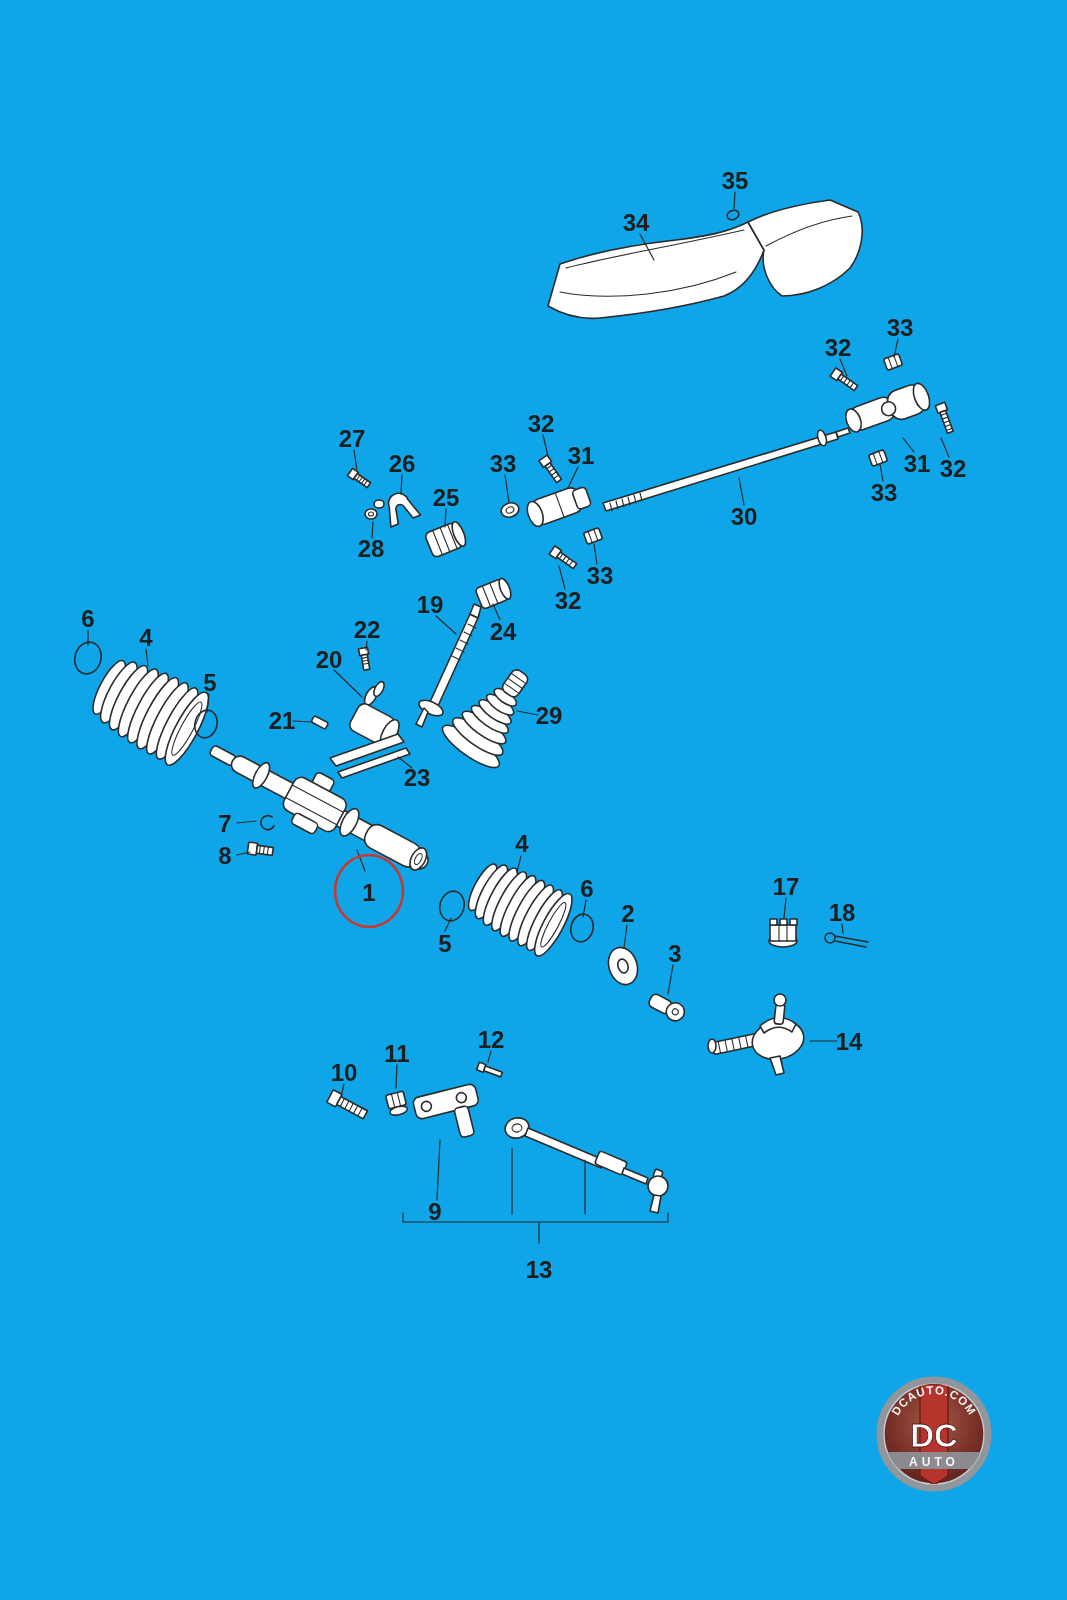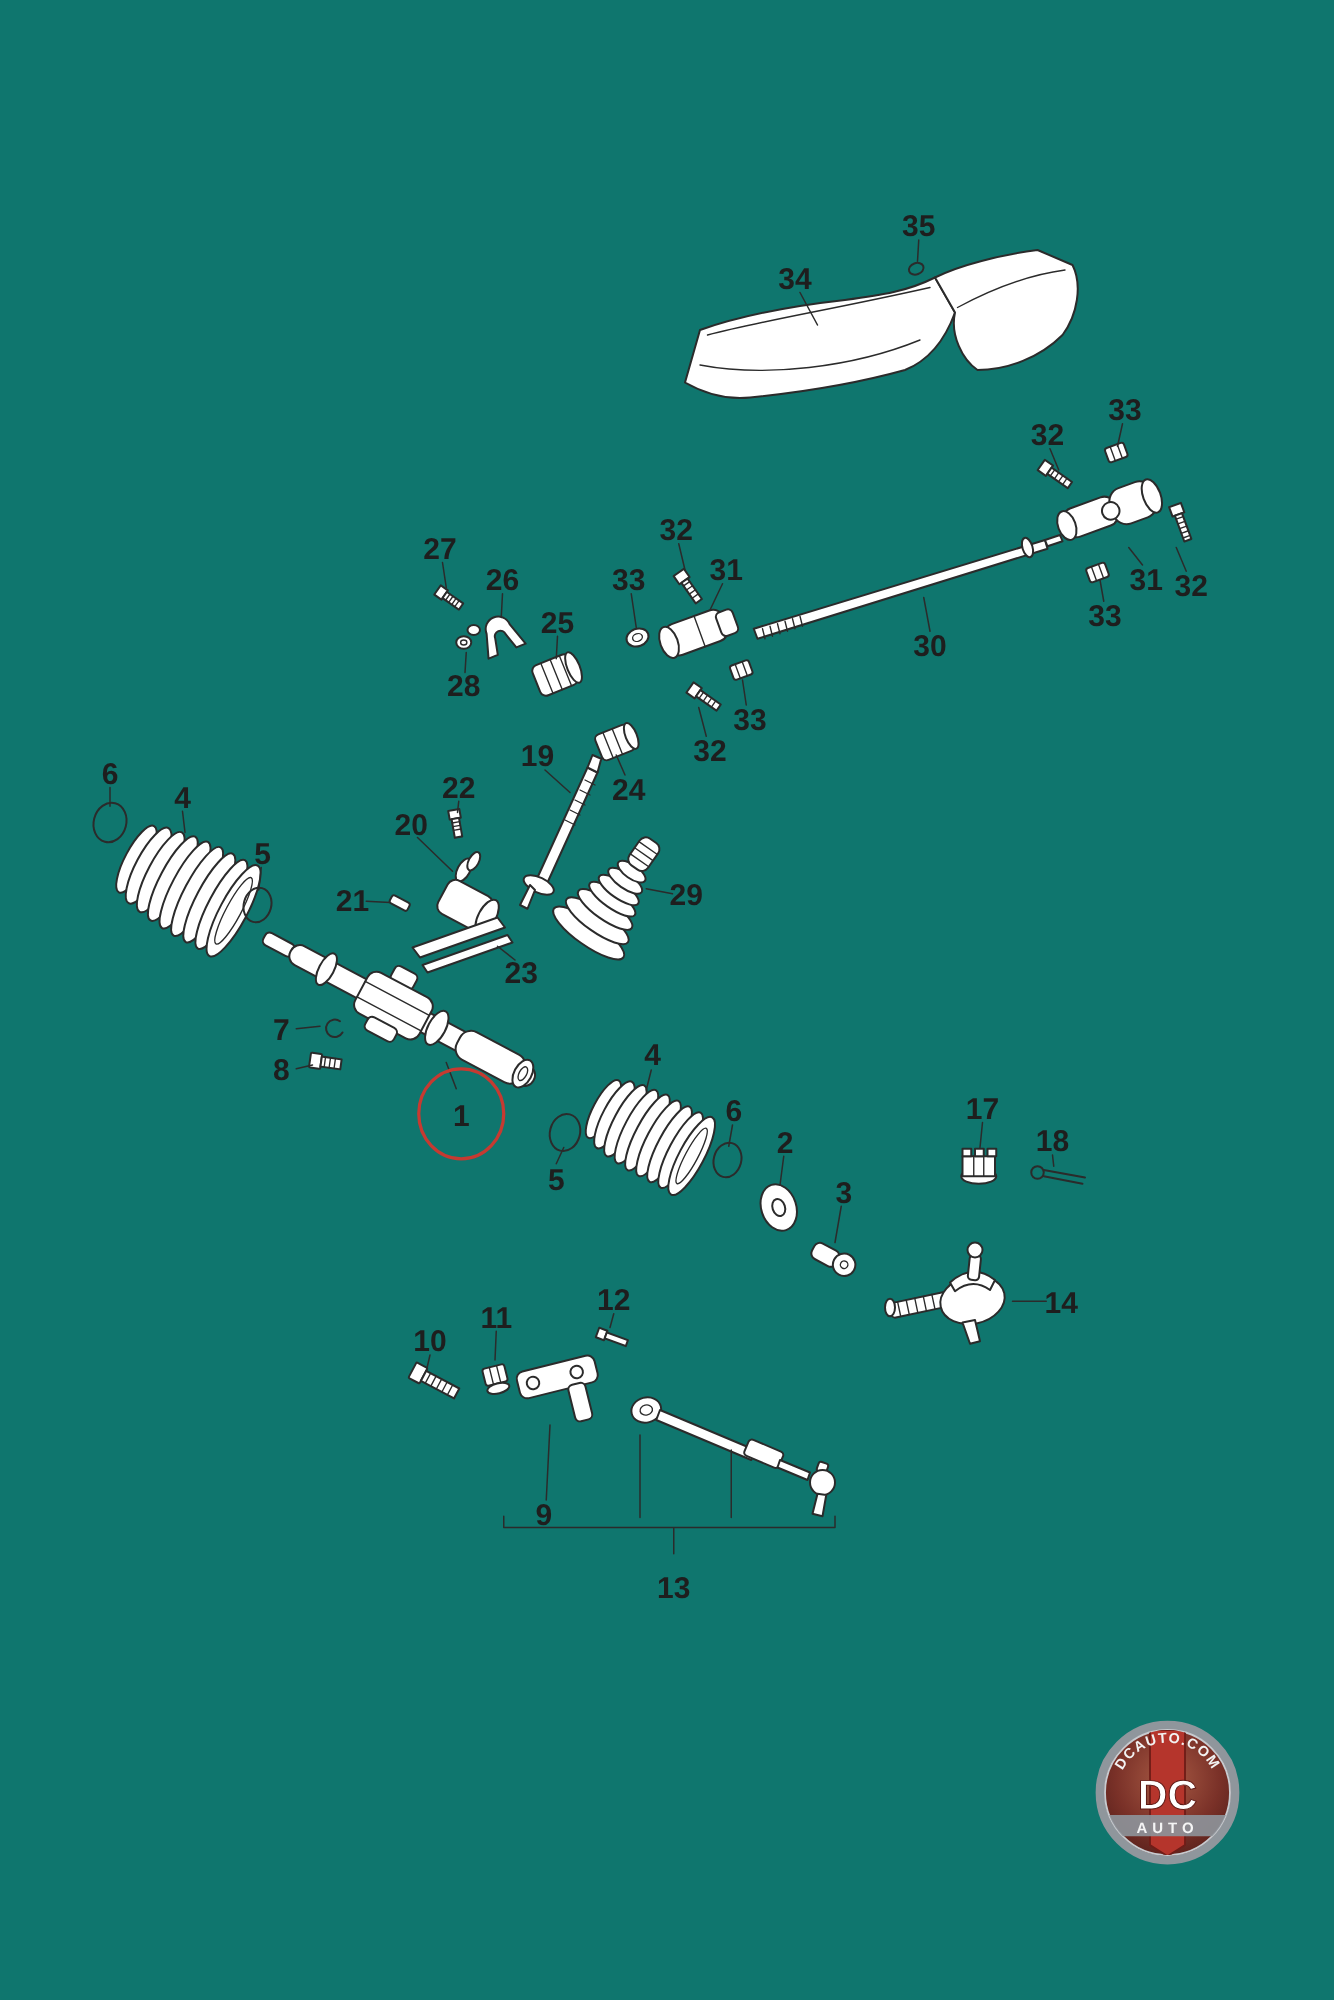--- a/index.html
+++ b/index.html
@@ -1,16 +1,16 @@
 <!DOCTYPE html>
 <html><head>
 <meta charset="utf-8">
 <style>
   html,body{margin:0;padding:0;background:#fff;}
-  .canvas{position:relative;width:1067px;height:1600px;background:#0f766e;overflow:hidden;
+  .canvas{position:relative;width:1067px;height:1600px;background:#0ea5e9;overflow:hidden;
           font-family:"Liberation Sans",sans-serif;}
   svg text.lbl{font-family:"Liberation Sans",sans-serif;font-size:24px;font-weight:600;fill:#1e1e1e;text-anchor:middle;}
   .ln{fill:none;stroke:#2b2b2b;stroke-width:1.6;stroke-linecap:round;stroke-linejoin:round;}
   .fw{fill:#ffffff;stroke:#2b2b2b;stroke-width:1.6;stroke-linejoin:round;}
   .thin{stroke-width:1.1;}
   .leader{fill:none;stroke:#2b2b2b;stroke-width:1.2;stroke-linecap:round;}
   .wm{position:absolute;left:876px;top:1376px;width:116px;height:116px;}
   .wm text{font-family:"Liberation Sans",sans-serif;}
 </style>
 </head>

